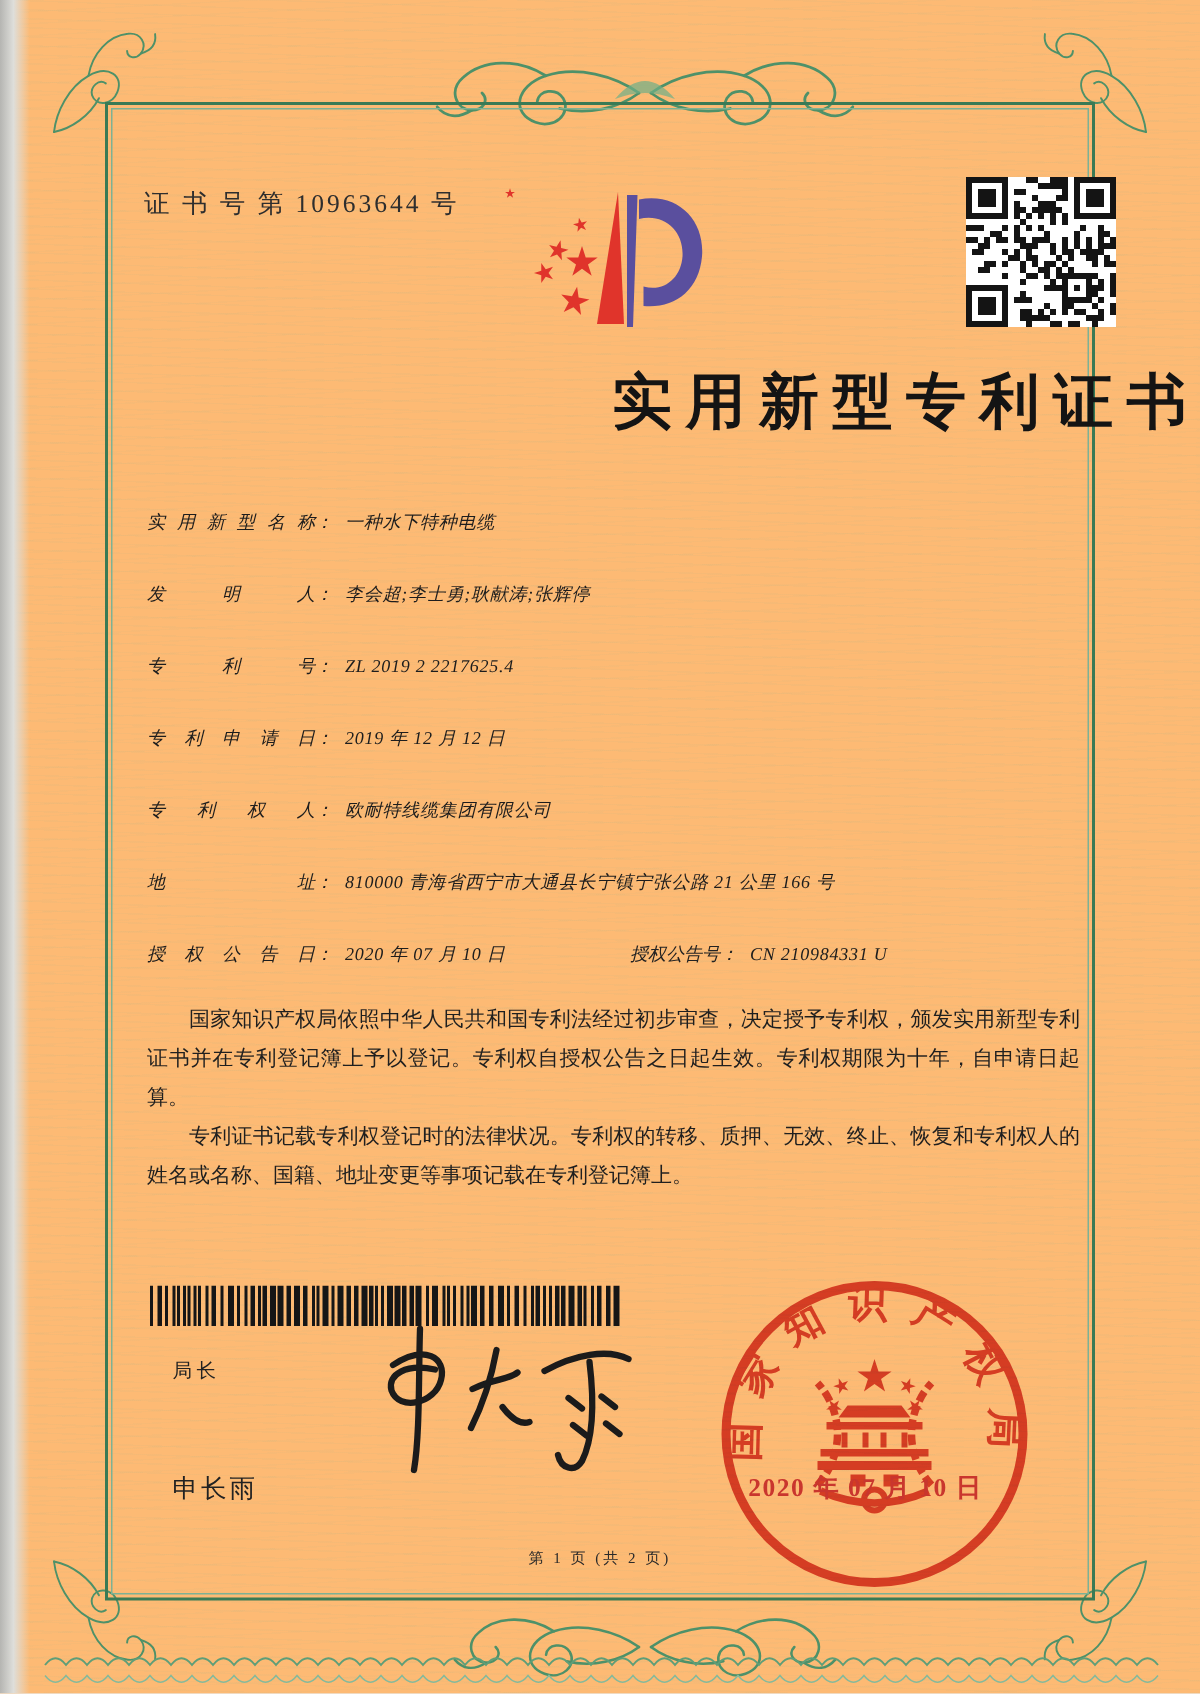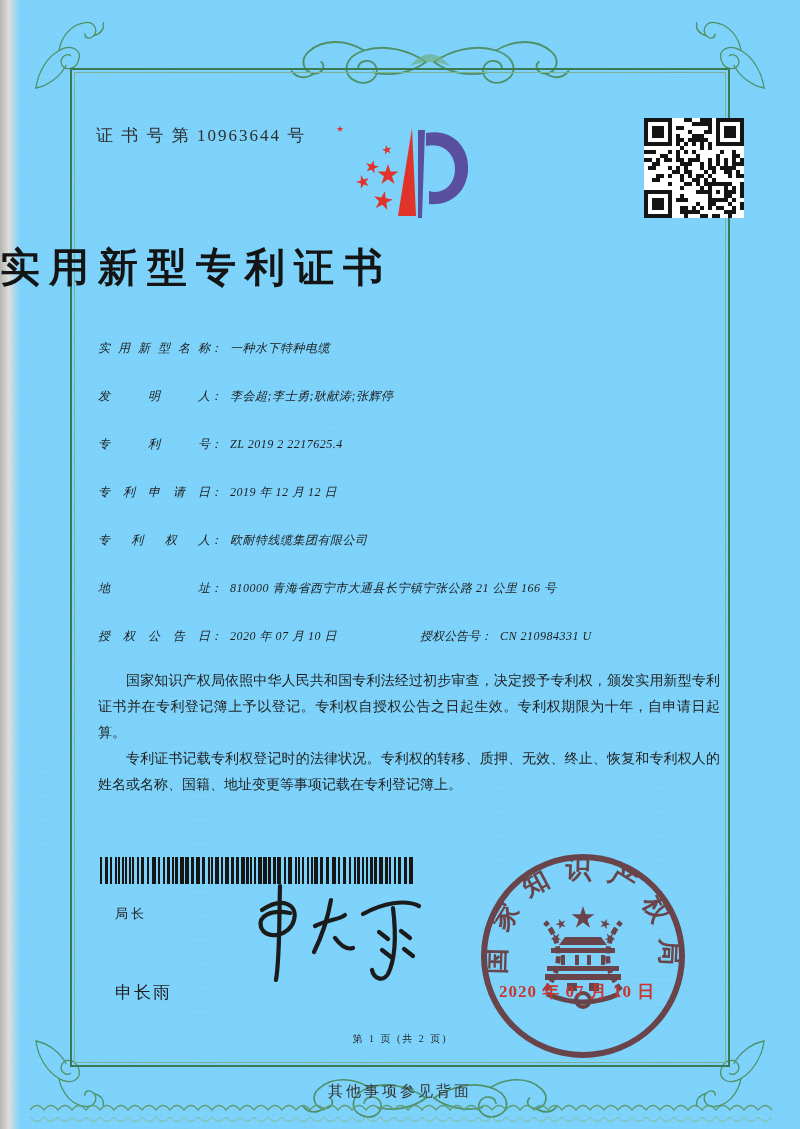--- a/index.html
+++ b/index.html
@@ -1,29 +1,29 @@
 <!DOCTYPE html>
 <html><head>
 <meta charset="utf-8">
 <style>
   html,body{margin:0;padding:0;background:#e8e8e6;}
-  #page{position:relative;width:800px;height:1129px;background:#7dd3fc;overflow:hidden;
+  #page{position:relative;width:800px;height:1129px;background:#fdba74;overflow:hidden;
         font-family:"Liberation Serif","DejaVu Serif",serif;color:#222;}
   .texture{position:absolute;inset:0;pointer-events:none;
     background:
       repeating-linear-gradient(2deg, rgba(130,175,145,0.055) 0 1px, transparent 1px 6px),
       repeating-linear-gradient(-3deg, rgba(130,175,145,0.045) 0 1px, transparent 1px 8px);}
   .scan-shadow{position:absolute;left:0;top:0;bottom:0;width:20px;
     background:linear-gradient(to right,#b5b5b2,#dededa 45%,rgba(255,255,255,0));}
   .frame{position:absolute;left:70px;top:68px;right:70px;bottom:62px;
     border:2.5px solid #3a7a55;}
   .frame::after{content:"";position:absolute;inset:2px;border:1px solid #7db194;}
   .abs{position:absolute;}
   .cert-no{left:96px;top:124px;font-size:17px;letter-spacing:2px;color:#2e2e2e;}
-  .title{left:0;right:0;top:240px;text-align:left;font-size:40px;font-weight:bold;
+  .title{left:0;right:0;top:240px;text-align:right;font-size:40px;font-weight:bold;
     letter-spacing:9px;color:#141414;}
   .fields{left:98px;top:340px;right:78px;font-size:12px;font-style:italic;}
   .frow{height:48px;position:relative;white-space:nowrap;}
   .flabel{display:inline-block;width:112px;text-align:justify;text-align-last:justify;color:#1d1d1d;}
   .fcolon{display:inline-block;color:#1d1d1d;}
   .fvalue{margin-left:8px;color:#1d1d1d;letter-spacing:0.5px;}
   .pair2{position:absolute;left:322px;top:0;}
   .paras{left:98px;top:668px;width:622px;font-size:14px;line-height:26px;
     color:#1f1f1f;text-align:justify;}
   .paras p{margin:0;text-indent:2em;}
@@ -548,15 +548,14 @@
         <path d="M146,142 A50,50 0 0 1 146,74" stroke-dasharray="7 3"></path>
         <path d="M72,146 Q108,162 144,146"></path>
       </g>
       <circle cx="108" cy="152" r="7" fill="none" stroke-width="4"></circle>
     </g>
   </svg>
 
   <div class="abs seal-date">2020 年 07 月 10 日</div>
 
   <div class="abs page-indicator">第 1 页 (共 2 页)</div>
-  <div class="abs back-note">其他事项参见背面</div>
 
 </div>
 
 </body></html>

